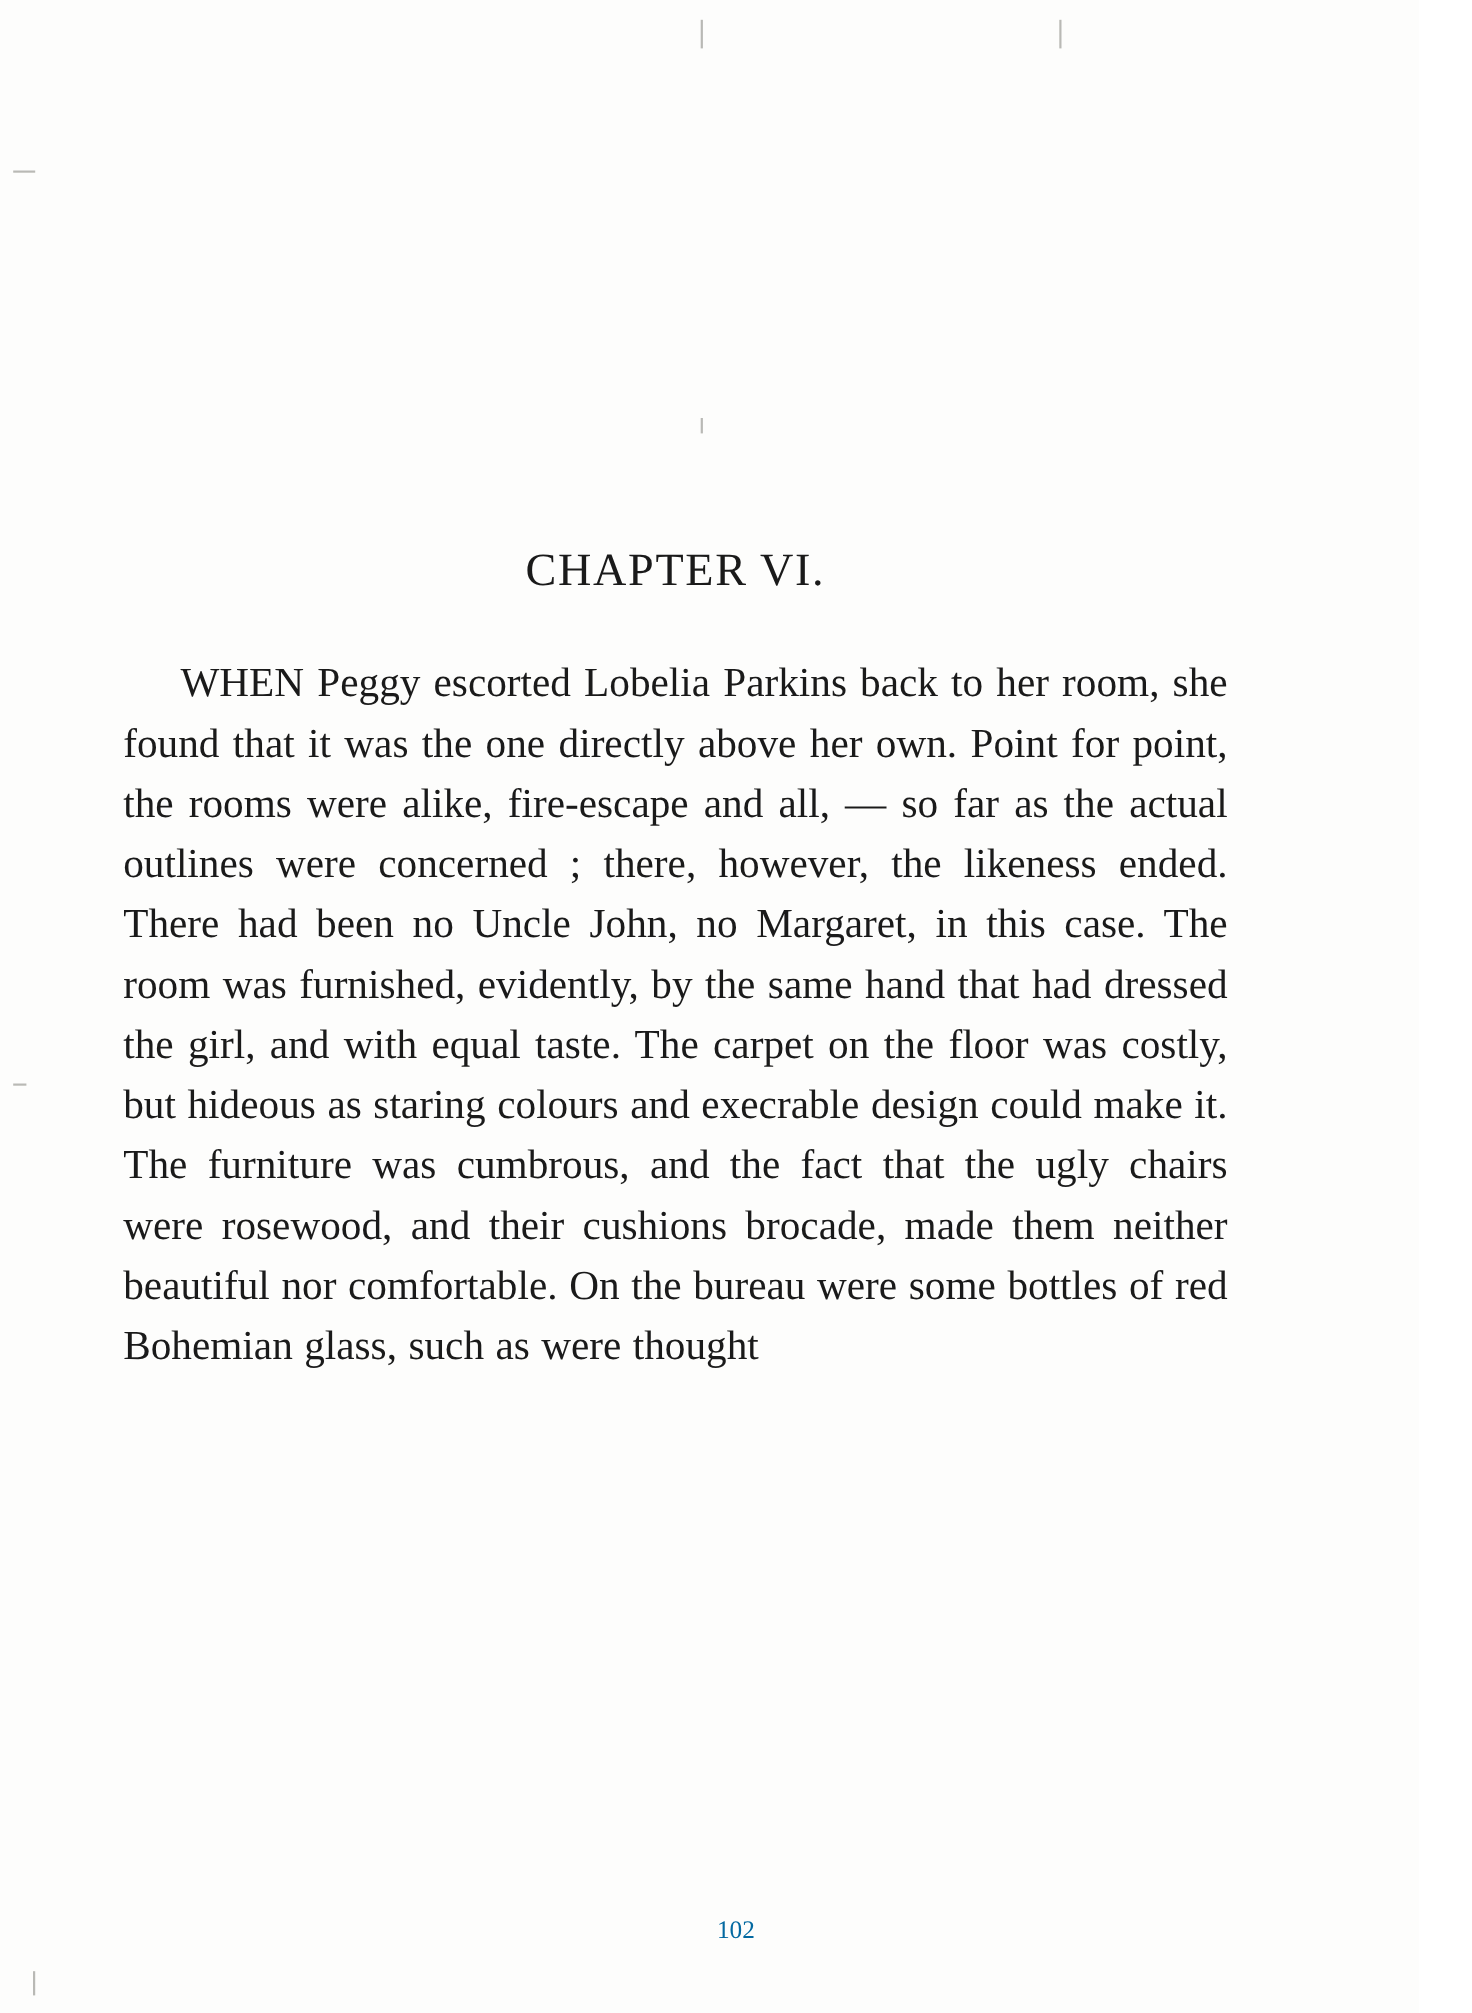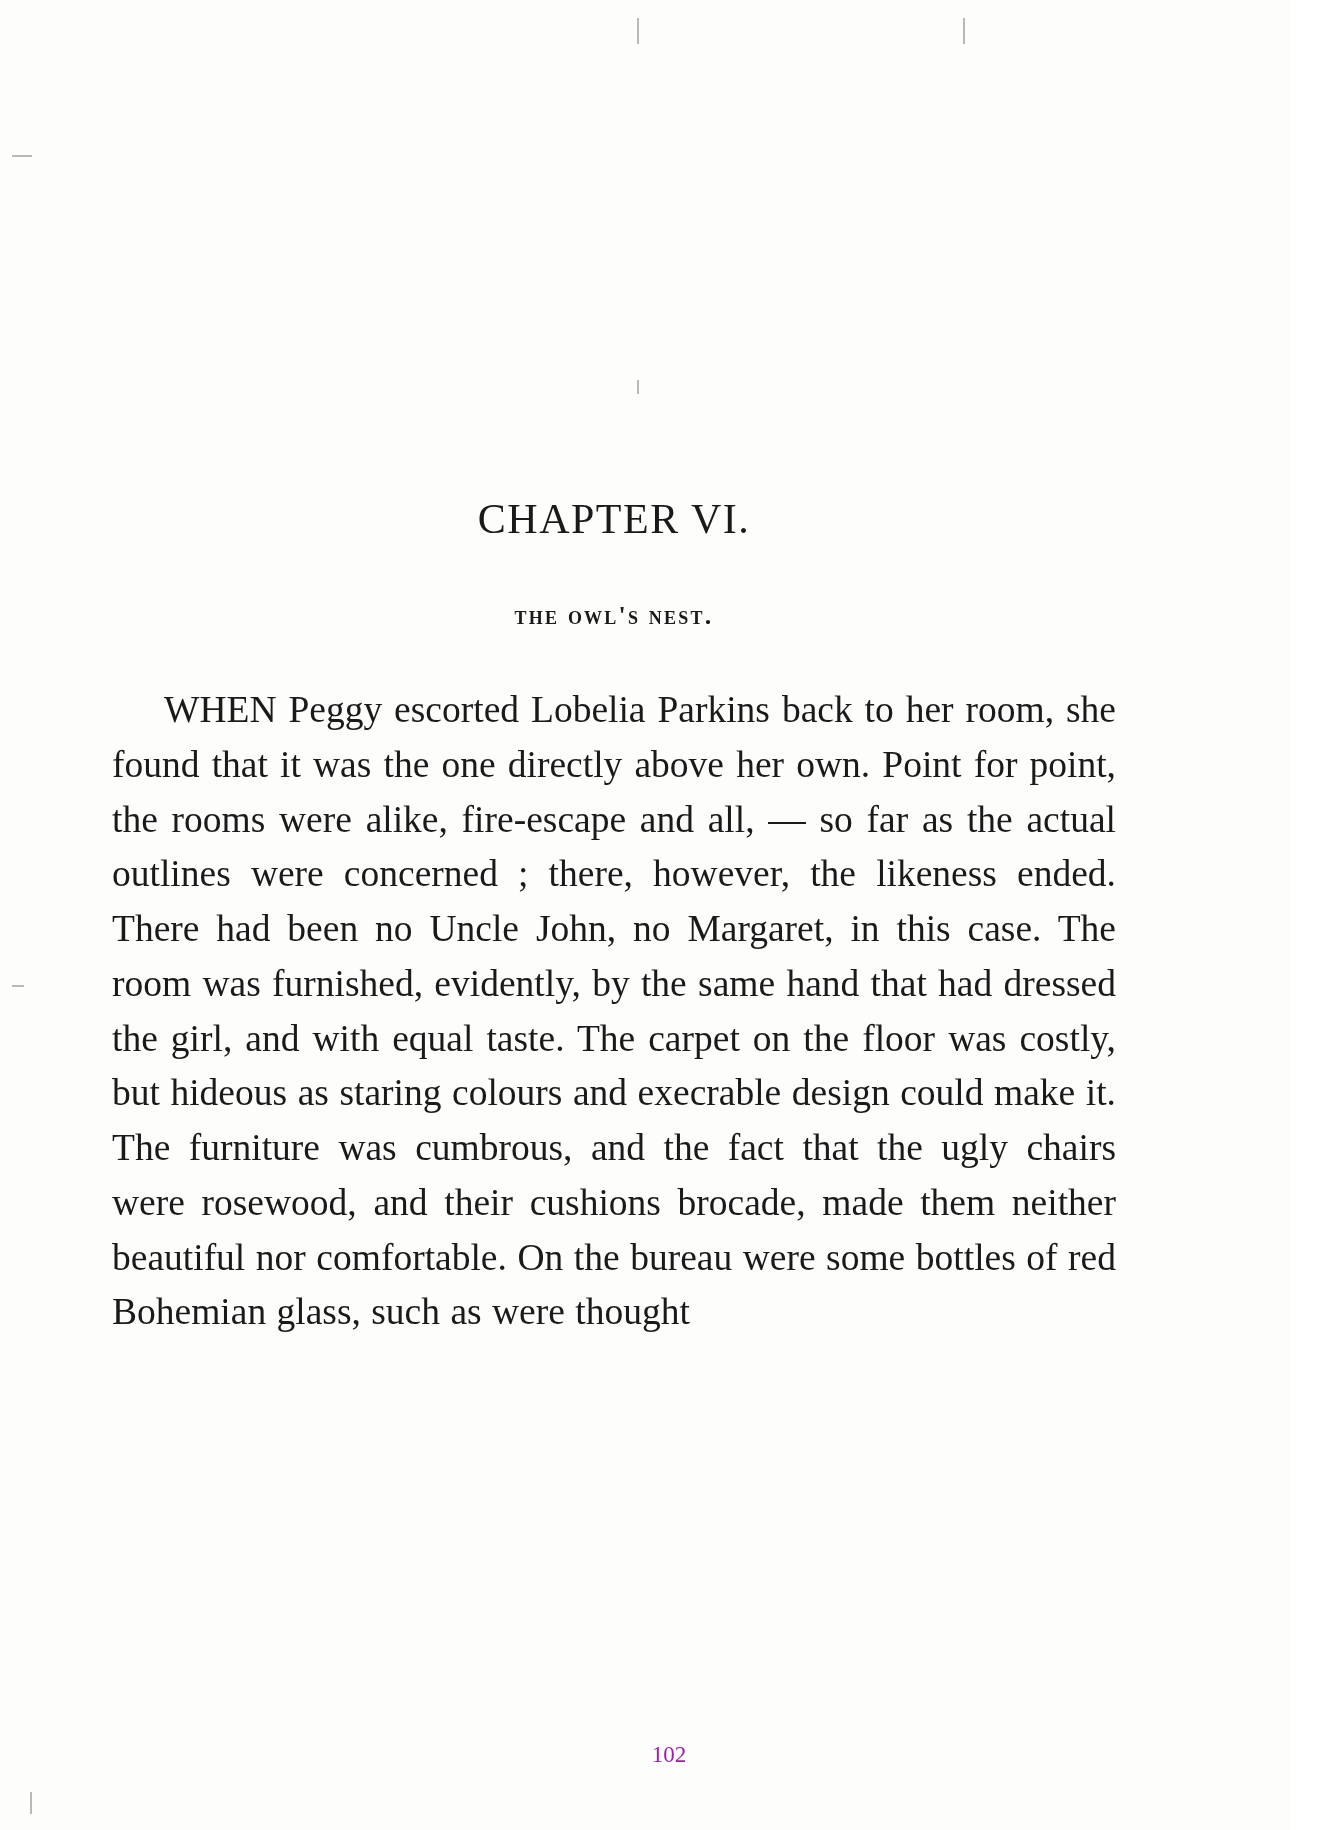--- a/index.html
+++ b/index.html
@@ -83,40 +83,39 @@
   }
 
   .folio {
     position: absolute;
     top: 1742px;
     left: 0;
     width: 1338px;
     text-align: center;
     font-size: 23px;
     font-family: "Liberation Serif", serif;
-    color: #a21caf;
+    color: #0369a1;
   }
 </style>
 </head>
 <body>
 
 <div class="page">
 
   <div class="tick tick-top" style="left:637px;"></div>
   <div class="tick tick-top" style="left:963px;"></div>
   <div class="tick tick-left" style="top:155px;"></div>
   <div class="tick tick-left" style="top:985px;width:12px;"></div>
   <div class="tick tick-top" style="left:637px;top:380px;height:14px;"></div>
   <div class="tick tick-bottom" style="left:30px;"></div>
 
   <div class="content">
 
     <h1 class="chapter-title">CHAPTER VI.</h1>
 
-    <h2 class="chapter-subtitle">THE OWL'S NEST.</h2>
 
     <p class="body-text"><span class="indent"></span><span class="smallcaps initial">WHEN</span> <span>Peggy escorted Lobelia Parkins back to her room, she found that it was the one directly above her own.  Point for point, the rooms were alike, fire-escape and all, — so far as the actual outlines were concerned ; there, however, the likeness ended.  There had been no Uncle John, no Margaret, in this case. The room was furnished, evidently, by the same hand that had dressed the girl, and with equal taste.  The carpet on the floor was costly, but hideous as staring colours and execrable design could make it.  The furniture was cumbrous, and the fact that the ugly chairs were rosewood, and their cushions brocade, made them neither beautiful nor comfortable.  On the bureau were some bottles of red Bohemian glass, such as were thought</span></p>
 
   </div>
 
   <div class="folio">102</div>
 
 </div>
 
 </body></html>

